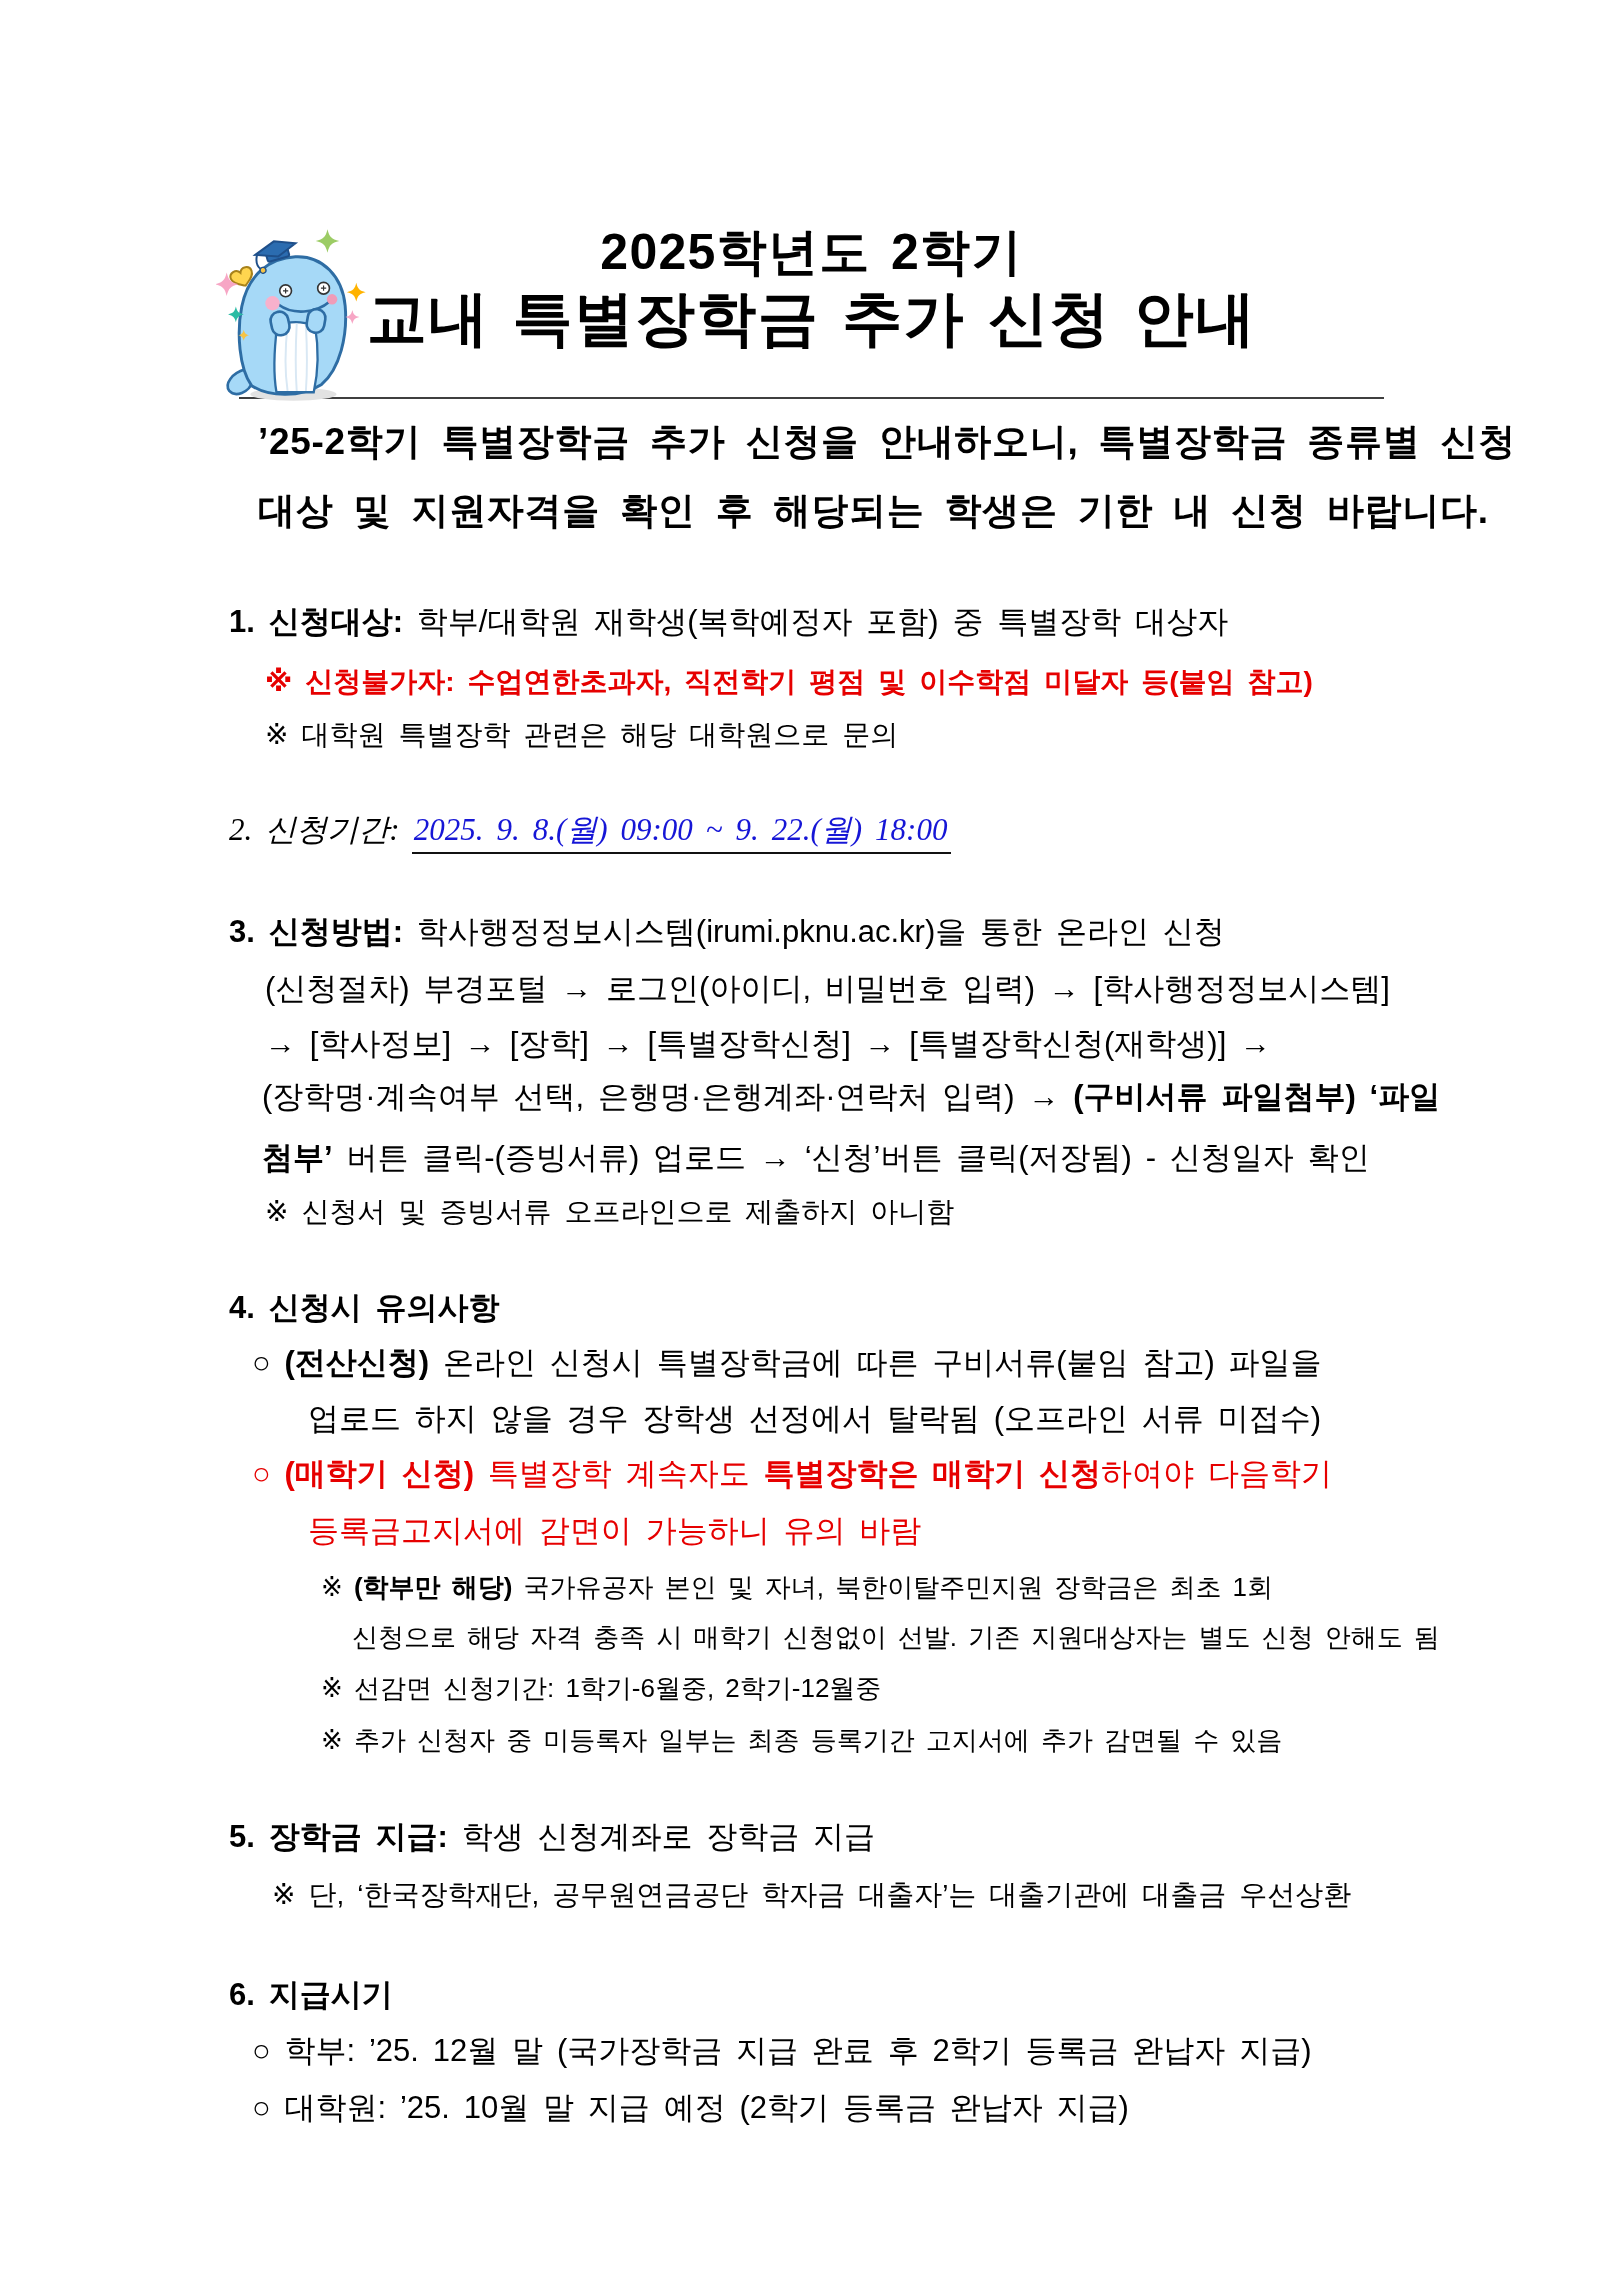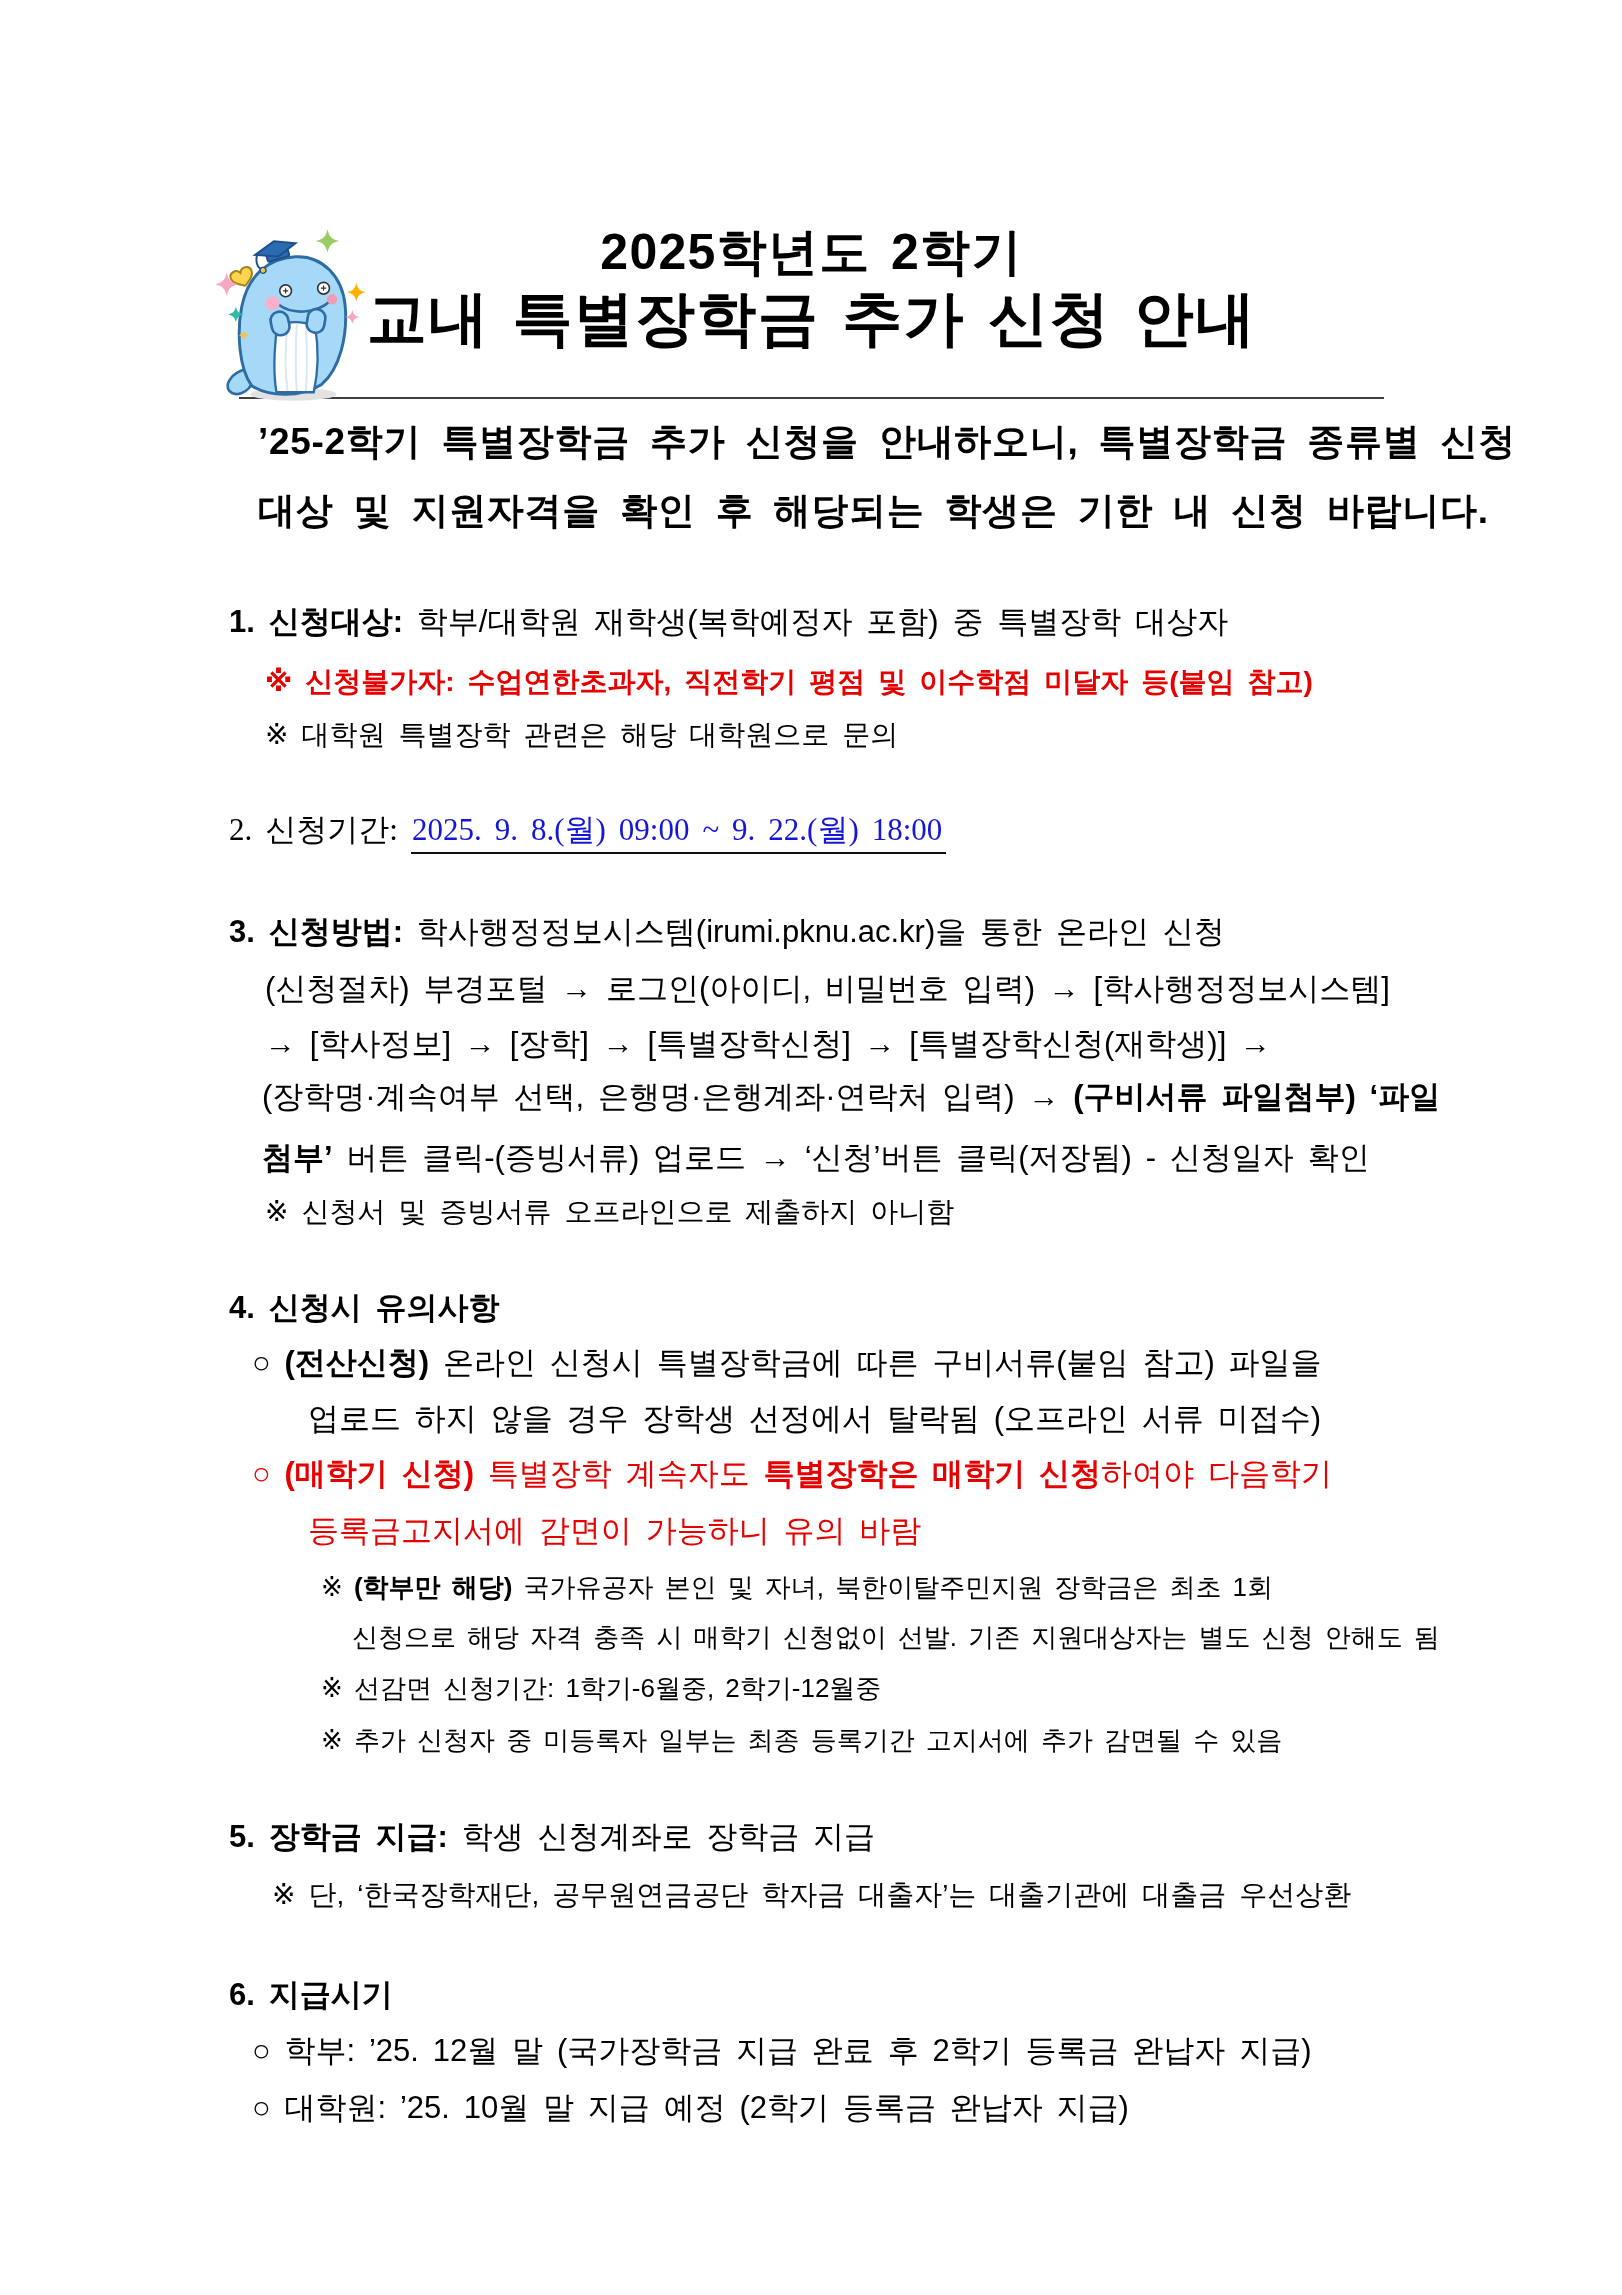--- a/index.html
+++ b/index.html
@@ -6,21 +6,21 @@
   .page{
     position:relative; width:1623px; height:2295px; background:#ffffff;
     font-family:"Liberation Sans","DejaVu Sans",sans-serif; color:#000;
     overflow:hidden;
   }
   .abs{position:absolute;}
   .line{white-space:nowrap; line-height:1.2; word-spacing:5.2px;}
   .b{font-weight:bold;}
   .red{color:#e60000;}
   .blue{color:#1616d6;}
-  .serif{font-family:"Liberation Serif","DejaVu Serif",serif;}
+  .serif{font-family:"Liberation Serif","DejaVu Serif",serif;font-style:italic;}
   .t1{font-size:50px; font-weight:bold; letter-spacing:1.3px;}
   .t2{font-size:60px; font-weight:bold; letter-spacing:1.3px;}
   .center{left:0; width:1623px; text-align:center;}
   .intro{font-size:37px; font-weight:bold; word-spacing:9.2px; letter-spacing:0.7px;}
   .h{font-size:31px;}
   .n1{font-size:28px;}
   .n2{font-size:26px; word-spacing:3.9px;}
   .small{font-size:31px;}
   .divider{height:2px; background:#3f3f3f;}
   .datelink{border-bottom:2.6px solid #111; padding:0 3.9px 5.2px 1.3px;}

